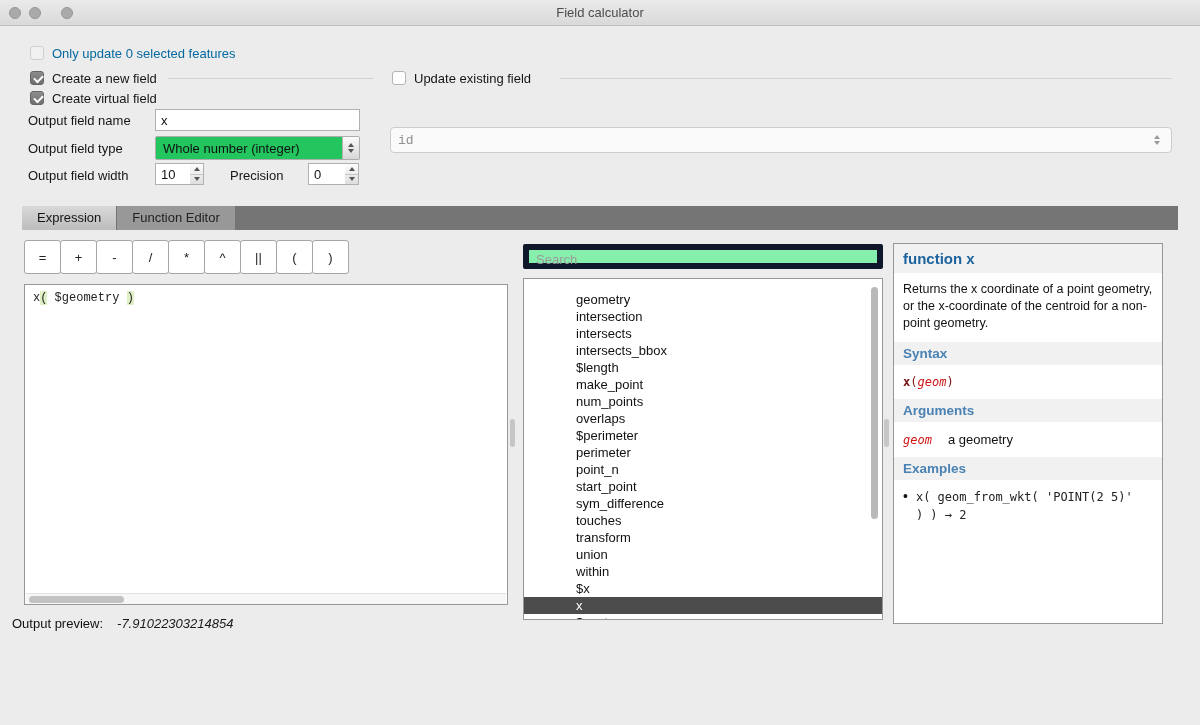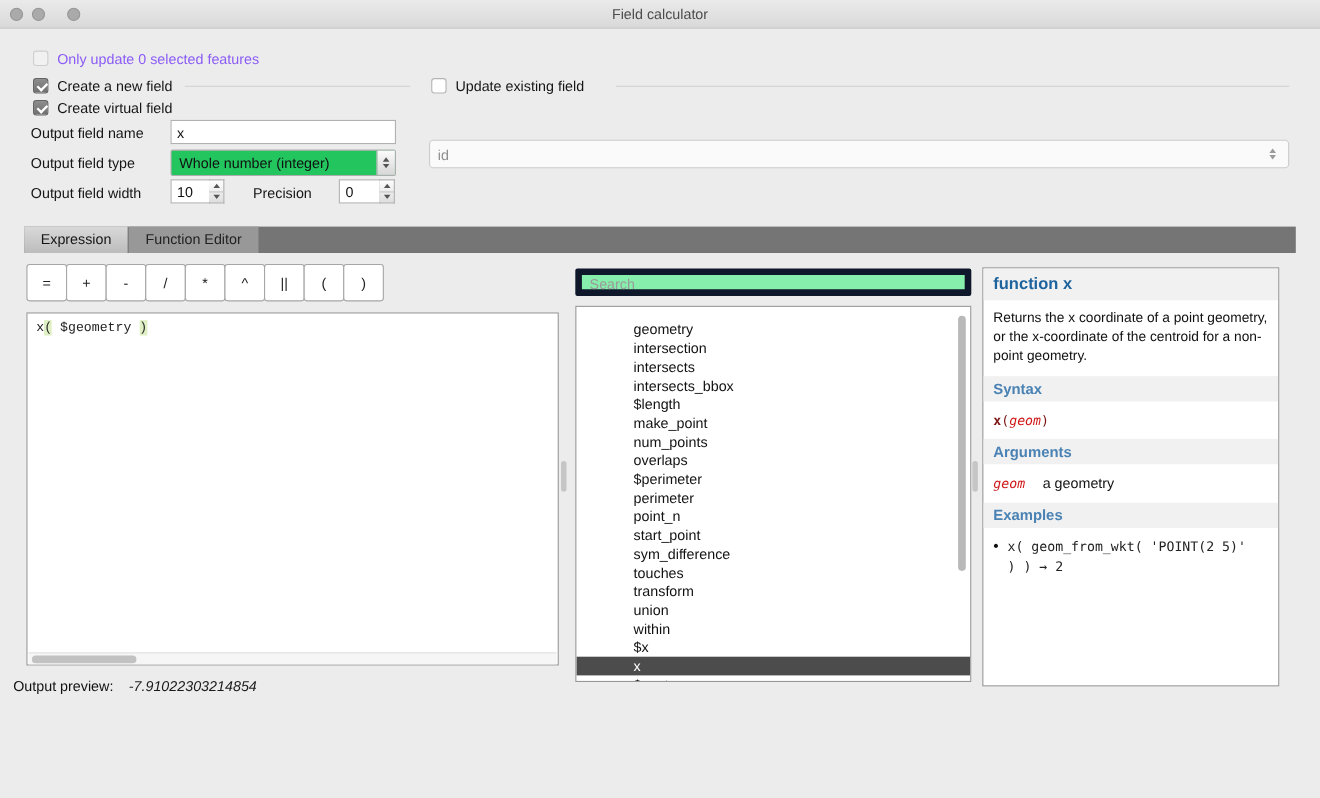--- a/index.html
+++ b/index.html
@@ -10,21 +10,21 @@
   
   .titlebar { position:absolute; left:0; top:0; width:1200px; height:26px;
               background:linear-gradient(#eaeaea,#d9d9d9); border-bottom:1px solid #bfbfbf; }
   .titlebar .title { text-align:center; line-height:25px; font-size:13px; color:#4c4c4c; }
   .traffic { position:absolute; left:9px; top:7px; display:flex; gap:8px; }
   .light { width:12px; height:12px; border-radius:50%; background:#aaaaaa; border:1px solid #969696; }
   .light.l3 { margin-left:12px; }
 
   
   .lbl { position:absolute; font-size:13px; color:#151515; white-space:nowrap; }
-  .lbl.dim { color:#8b5cf6; }
+  .lbl.dim { color:#0369a1; }
   .checkbox { position:absolute; width:14px; height:14px; border-radius:3px; }
   .checkbox.checked { background:linear-gradient(#8d8d8d,#6f6f6f); border:1px solid #646464; }
   .checkbox.checked::after { content:""; position:absolute; left:2.5px; top:2.5px; width:7px; height:4px;
               border-left:2px solid #fff; border-bottom:2px solid #fff; transform:rotate(-45deg); }
   .checkbox.unchecked { background:#fff; border:1px solid #b5b5b5; }
   .checkbox.disabled { background:#f1f1f1; border:1px solid #cfcfcf; }
   .hline { position:absolute; height:1px; background:#d3d3d3; }
 
   .text-input { position:absolute; background:#fff; border:1px solid #b1b1b1; font-size:13px;
               padding:0 5px; font-family:"Liberation Sans",sans-serif; color:#111; outline:none; }
@@ -135,21 +135,21 @@
   <div class="checkbox unchecked" style="left:392px; top:71px;"></div>
   <div class="lbl" style="left:414px; top:71px;">Update existing field</div>
   <div class="hline" style="left:560px; top:78px; width:612px;"></div>
 
   <div class="checkbox checked" style="left:30px; top:91px;"></div>
   <div class="lbl" style="left:52px; top:91px;">Create virtual field</div>
 
   <div class="lbl" style="left:28px; top:113px;">Output field name</div>
   <input class="text-input" style="left: 155px; top: 109px; width: 205px; height: 22px;" value="x">
 
-  <div class="combo disabled" style="left:390px; top:127px; width:782px; height:26px;">
+  <div class="combo disabled" style="left:390px; top:127px; width:782px; height:26px;font-family:Liberation Mono, monospace;">
     <div class="combo-text">id</div>
     <div class="chevrons">
       <div class="tri-up"></div>
         <div class="tri-down"></div>
     </div>
   </div>
 
   <div class="lbl" style="left:28px; top:141px;">Output field type</div>
   <div class="combo" style="left:155px; top:136px; width:205px; height:24px;">
     <div class="combo-text">Whole number (integer)</div>

